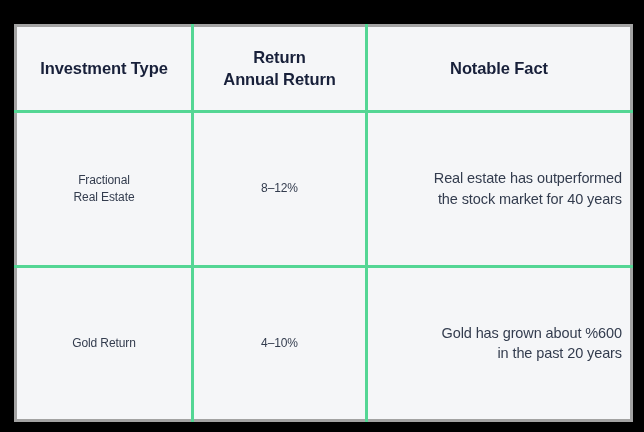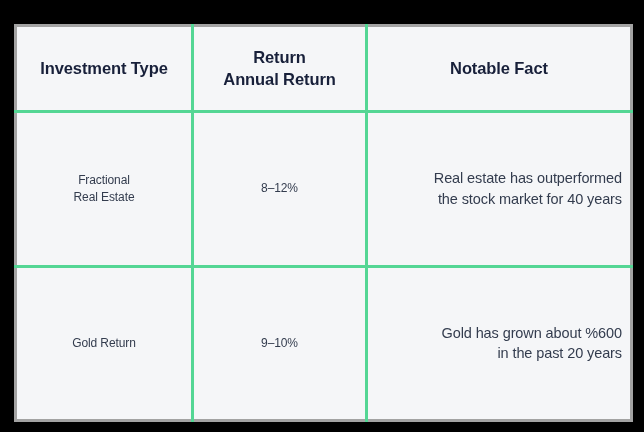--- a/index.html
+++ b/index.html
@@ -117,21 +117,21 @@
         <td class="return-cell">8–12%</td>
         <td class="fact-cell">
           <span class="cell-line">Real estate has outperformed</span>
           <span class="cell-line">the stock market for 40 years</span>
         </td>
       </tr>
       <tr>
         <td class="type-cell">
           <span class="cell-line">Gold Return</span>
         </td>
-        <td class="return-cell">9–10%</td>
+        <td class="return-cell">4–10%</td>
         <td class="fact-cell">
           <span class="cell-line">Gold has grown about %600</span>
           <span class="cell-line">in the past 20 years</span>
         </td>
       </tr>
     </tbody>
   </table>
 </div>
 
 </body></html>

